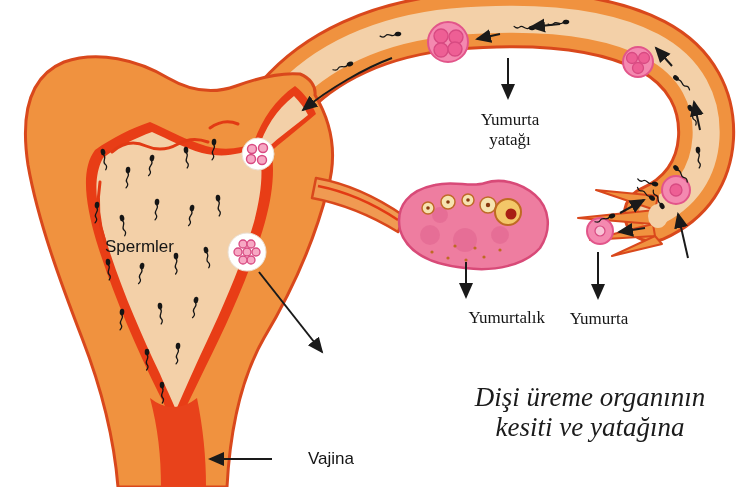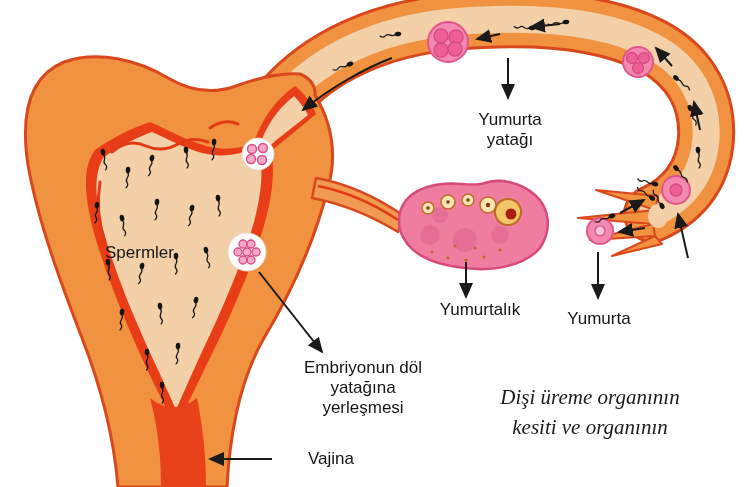--- a/index.html
+++ b/index.html
@@ -5,24 +5,24 @@
   html,body{margin:0;padding:0;background:#fff;}
   .canvas{
     position:relative;width:747px;height:487px;background:#ffffff;
     overflow:hidden;font-family:"Liberation Sans",sans-serif;
   }
   .art{position:absolute;left:0;top:0;}
   .lbl{
     position:absolute;color:#151515;font-size:17px;line-height:20px;
     white-space:nowrap;
   }
-  .center{text-align:center;white-space:normal;}
+  .center{text-align:center;white-space:normal;font-family:Liberation Serif, serif;}
   .caption{
     position:absolute;font-family:"Liberation Serif",serif;font-style:italic;
-    font-size:21px;line-height:30px;color:#1b1b1b;text-align:center;
+    font-size:27px;line-height:30px;color:#1b1b1b;text-align:center;
   }
 </style>
 </head>
 <body>
 
 <div class="canvas">
 
   <svg class="art" width="747" height="487" viewBox="0 0 747 487" xmlns="http://www.w3.org/2000/svg">
     <defs>
       <g id="sperm">
@@ -195,38 +195,33 @@
       <path d="M 508 58 L 508 98" marker-end="url(#ah)"></path>
       <path d="M 466 262 L 466 297" marker-end="url(#ah)"></path>
       <path d="M 598 252 L 598 298" marker-end="url(#ah)"></path>
       <path d="M 688 258 L 678 214" marker-end="url(#ah)"></path>
       <path d="M 259 272 L 322 352" marker-end="url(#ah)"></path>
       <path d="M 272 459 L 210 459" marker-end="url(#ah)"></path>
     </g>
   </svg>
 
 
-  <div class="lbl" style="left:105px;top:243px;text-align:right;">Spermler</div>
+  <div class="lbl" style="left:105px;top:237px;text-align:right;">Spermler</div>
 
   <div class="lbl center" style="left:450px;top:110px;width:120px;">
     <div>Yumurta</div>
     <div>yatağı</div>
   </div>
 
-  <div class="lbl center" style="left:415px;top:300px;width:130px;">Yumurtalık</div>
+  <div class="lbl center" style="left:415px;top:308px;width:130px;text-align:right;">Yumurtalık</div>
 
   <div class="lbl center" style="left:556px;top:309px;width:86px;">Yumurta</div>
 
 
-  <div class="lbl center" style="left:288px;top:358px;width:150px;">
-    <div>Embriyonun döl</div>
-    <div>yatağına</div>
-    <div>yerleşmesi</div>
-  </div>
 
   <div class="lbl" style="left:283px;top:449px;margin-left:25px;">Vajina</div>
 
   <div class="caption" style="left:455px;top:382px;width:270px;">
     <div>Dişi üreme organının</div>
-    <div>kesiti ve organının</div>
+    <div>kesiti ve yatağına</div>
   </div>
 
 </div>
 
 </body></html>

